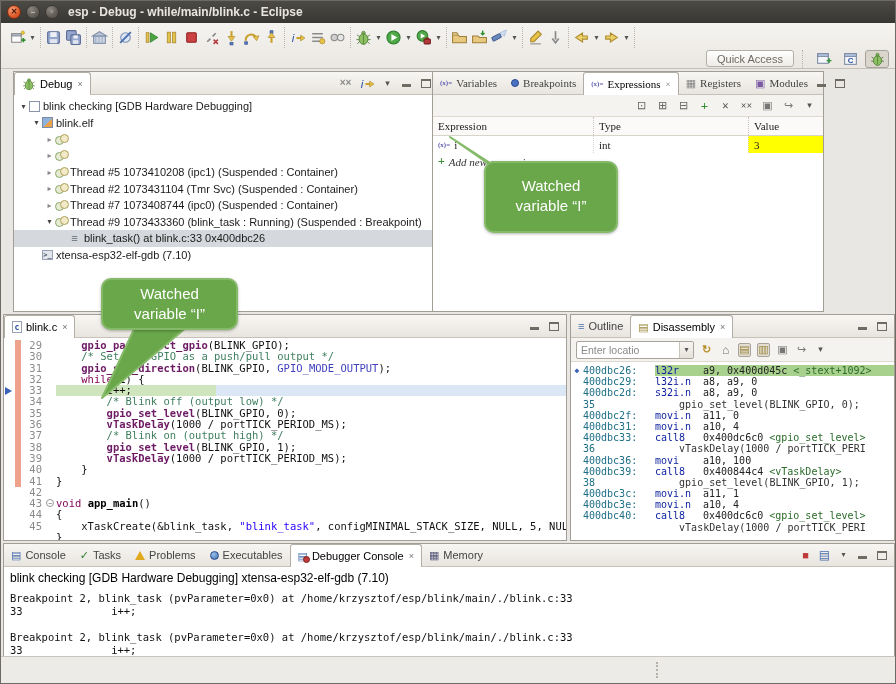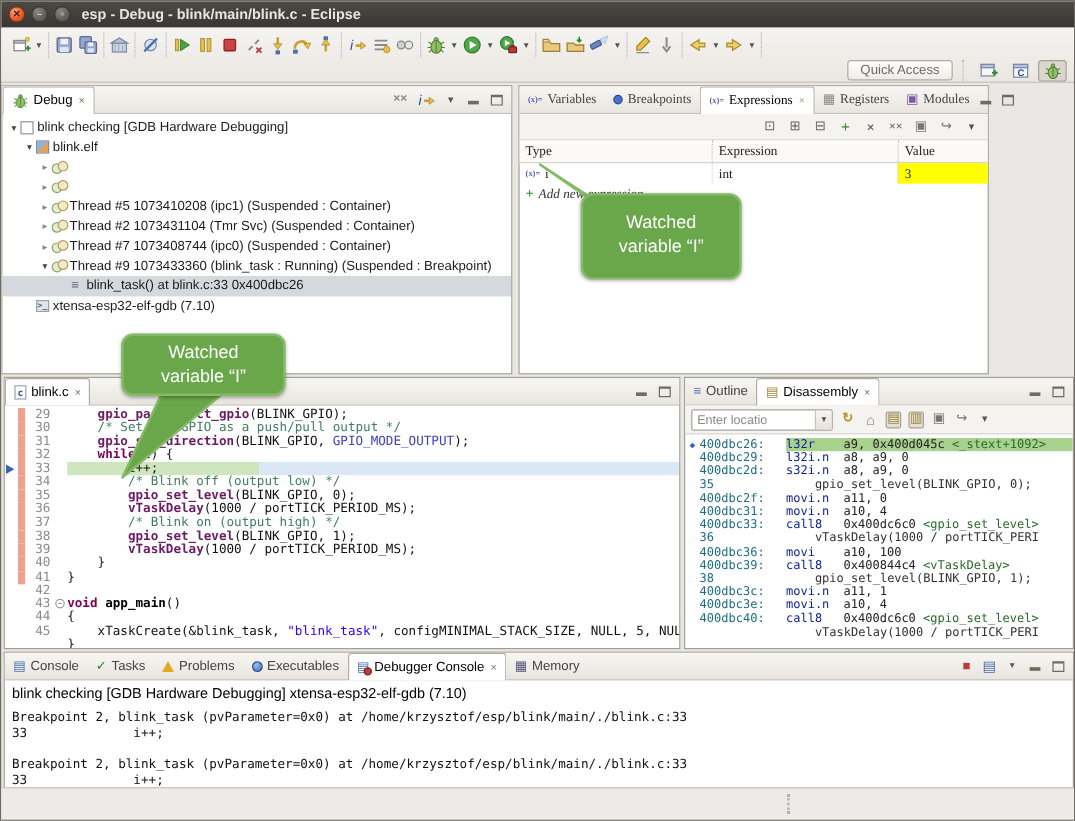--- a/index.html
+++ b/index.html
@@ -90,21 +90,21 @@
   .ed-chg{width:6px;flex:none;}
   .ed-chg.on{background:#efa28b;}
   .ed-num{width:24px;flex:none;text-align:right;padding-right:3px;color:#8b8b8b;}
   .ed-fold{width:11px;flex:none;position:relative;}
   .fold-m{position:absolute;left:1px;top:1px;width:8px;height:8px;border:1px solid #9a9a9a;
      border-radius:50%;background:#fff;font:7px/7px "Liberation Sans",sans-serif;color:#555;text-align:center;}
   .bp-arrow{position:absolute;left:1px;top:2px;width:0;height:0;border-left:7px solid #3a62b8;
      border-top:4px solid transparent;border-bottom:4px solid transparent;}
   .ed-code{flex:1;color:#111;}
   .ed-code.hl{background:linear-gradient(90deg,#cfe5bd 0,#cfe5bd 160px,#dbe7f5 160px);}
-  .kw{color:#7f0055;font-weight:bold;margin-top:28px;}
+  .kw{color:#7f0055;font-weight:normal;margin-top:28px;}
   .fn{color:#6d1a64;font-weight:bold;}
   .cmt{color:#3f7f5f;}
   .mac{color:#3f3fbf;}
   .str{color:#2a00ff;}
   .fnd{color:#000;font-weight:bold;}
   
   .datb{height:24px;background:#f5f3ef;border-bottom:1px solid #ddd8d0;display:flex;
      align-items:center;gap:6px;padding:0 5px;color:#555;}
   .combo{display:flex;align-items:stretch;border:1px solid #a8a39b;background:#fff;height:18px;width:118px;border-radius:2px;overflow:hidden;gap:40px;}
   .combo .ph{color:#8a8a8a;font-size:10.5px;padding:2px 4px;flex:1;white-space:nowrap;overflow:hidden;}
@@ -138,21 +138,21 @@
 </style>
 </head>
 <body>
 
 <div id="app">
 
   <div class="titlebar">
     <span class="wbtn wbtn-close">✕</span>
     <span class="wbtn wbtn-gray">–</span>
     <span class="wbtn wbtn-gray">▫</span>
-    <span class="wtitle">esp - Debug - blink/main/blink.c - Eclipse</span>
+    <span class="wtitle">esp - Debug - while/main/blink.c - Eclipse</span>
   </div>
 
   <div class="toolbar">
     <div class="tbrow1" id="tb-row1">
         <span class="tbgroup">
           <span class="tbi">
             <svg width="17" height="17" viewBox="0 0 16 16">
               <rect x="2.5" y="4.5" width="9" height="8" fill="#fdfdfd" stroke="#8a8a8a"></rect>
               <rect x="2.5" y="4.5" width="9" height="2" fill="#b7c9e3" stroke="#8a8a8a"></rect>
               <path d="M11.5 10.5h4M13.5 8.5v4" stroke="#2f8f2f" stroke-width="1.5" fill="none"></path>
@@ -361,21 +361,21 @@
               <circle cx="8" cy="4.5" r="1.5" fill="#7fb35a" stroke="#4d7a33" stroke-width=".6"></circle>
               <ellipse cx="8" cy="10" rx="3.8" ry="4.5" fill="#8cc063" stroke="#4d7a33" stroke-width=".8"></ellipse>
               <path d="M8 5.5v8" stroke="#4d7a33" stroke-width=".7"></path>
               <path d="M4.5 8L2.5 6.5M4.3 10.5H2M11.5 8l2-1.5M11.7 10.5H14" stroke="#4d7a33" stroke-width=".8"></path>
             </svg>
           </span>
         </div>
     </div>
   </div>
 
-  <div class="panel" id="debug-panel" style="left:0;top:70px;width:426px;height:241px;">
+  <div class="panel" id="debug-panel" style="left:12px;top:70px;width:426px;height:241px;">
     <div class="phead">
       <div class="tab active">
         <span class="ci" id="dbg-bug-ic">
             <svg width="14" height="14" viewBox="0 0 16 16">
               <circle cx="8" cy="3.8" r="1.7" fill="#7fb35a" stroke="#4d7a33" stroke-width=".6"></circle>
               <ellipse cx="8" cy="9.5" rx="4.2" ry="5" fill="#8cc063" stroke="#4d7a33" stroke-width=".8"></ellipse>
               <path d="M8 5v9" stroke="#4d7a33" stroke-width=".7"></path>
               <path d="M4 7L1.8 5.5M3.8 10H1.3M4.2 12l-2 1.8M12 7l2.2-1.5M12.2 10h2.5M11.8 12l2 1.8" stroke="#4d7a33" stroke-width=".8"></path>
             </svg>
           </span>
@@ -491,22 +491,22 @@
         <span class="mi" style="color: rgb(102, 102, 102); font-size: 11px;">⊞</span>
         <span class="mi" style="color: rgb(102, 102, 102); font-size: 11px;">⊟</span>
         <span class="mi" style="color: rgb(47, 143, 47); font-size: 13px; font-weight: bold;">+</span>
         <span class="mi" style="color: rgb(85, 85, 85); font-size: 12px; font-weight: bold;">×</span>
         <span class="mi" style="color: rgb(85, 85, 85); font-size: 10px; font-weight: bold;">××</span>
         <span class="mi" style="color: rgb(119, 119, 119); font-size: 11px;">▣</span>
         <span class="mi" style="color: rgb(119, 119, 119); font-size: 11px;">↪</span>
         <span class="mi" style="color: rgb(85, 85, 85); font-size: 9px;">▾</span>
       </div>
     <div class="xhead">
+      <div class="xc">Expression</div>
       <div class="xc">Type</div>
-      <div class="xc">Expression</div>
       <div class="xc">Value</div>
     </div>
     <div id="expr-rows">
         <div class="xrow">
           <div class="xc"><span class="vicon">(x)=</span>i</div>
           <div class="xc">int</div>
           <div class="xc valhl">3</div>
         </div>
         <div class="xrow">
           <div class="xc" style="grid-column: 1 / span 3; border-left: none;">

